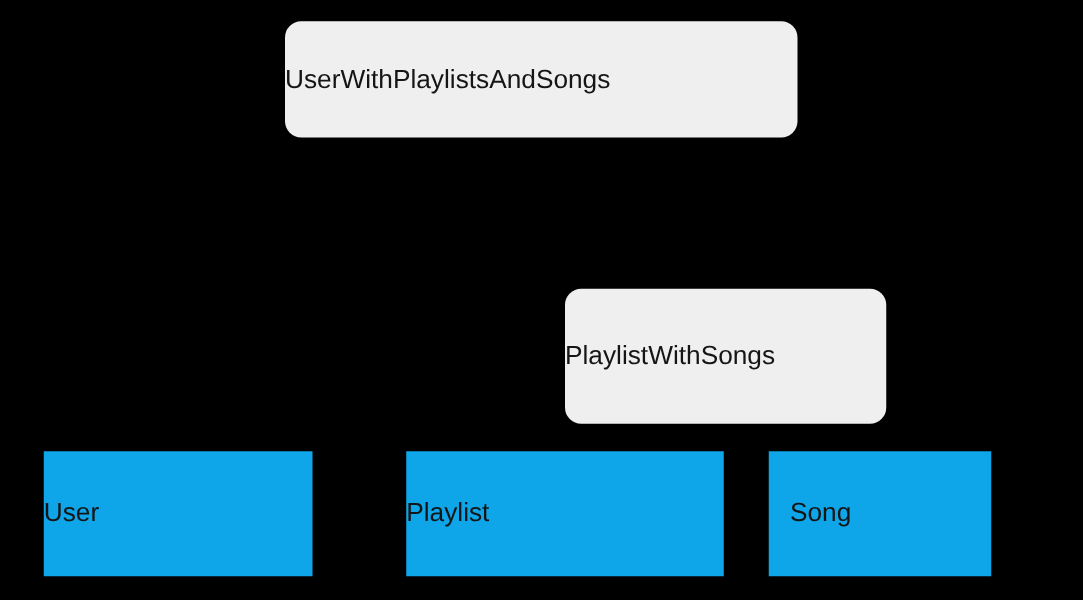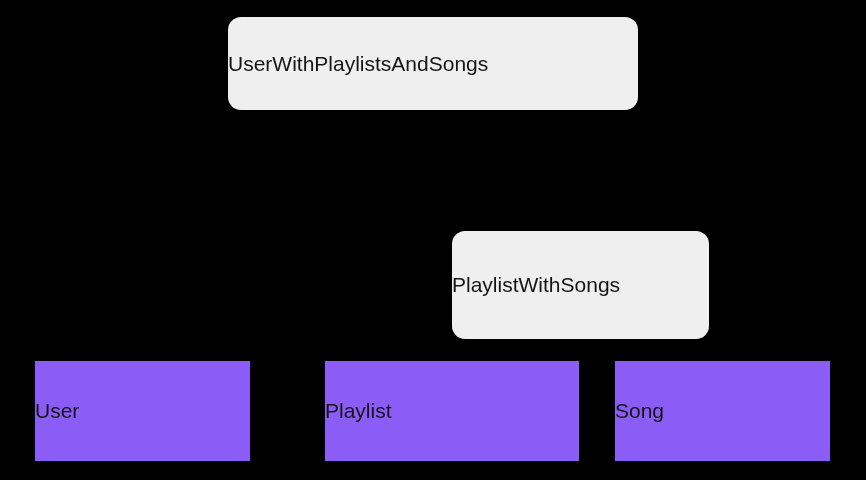--- a/index.html
+++ b/index.html
@@ -34,21 +34,21 @@
   }
   
   .node.rounded {
     background: #efefef;
     border-radius: 13px;
     color: #151515;
     font-size: 21px;
   }
   
   .node.entity {
-    background: #8b5cf6;
+    background: #0ea5e9;
     border-radius: 0;
     color: #151515;
     font-size: 21px;
   }
   
   .edge-layer {
     position: absolute;
     left: 0;
     top: 0;
     width: 866px;
@@ -82,17 +82,17 @@
   </div>
 
   <div class="node entity" style="left:35px; top:361px; width:215px; height:100px;">
     <span class="node-label">User</span>
   </div>
 
   <div class="node entity" style="left:325px; top:361px; width:254px; height:100px;">
     <span class="node-label">Playlist</span>
   </div>
 
-  <div class="node entity" style="left:615px; top:361px; width:215px; height:100px;">
+  <div class="node entity" style="left:615px; top:361px; width:178px; height:100px;padding-left:17px;">
     <span class="node-label">Song</span>
   </div>
 
 </div>
 
 </body></html>

